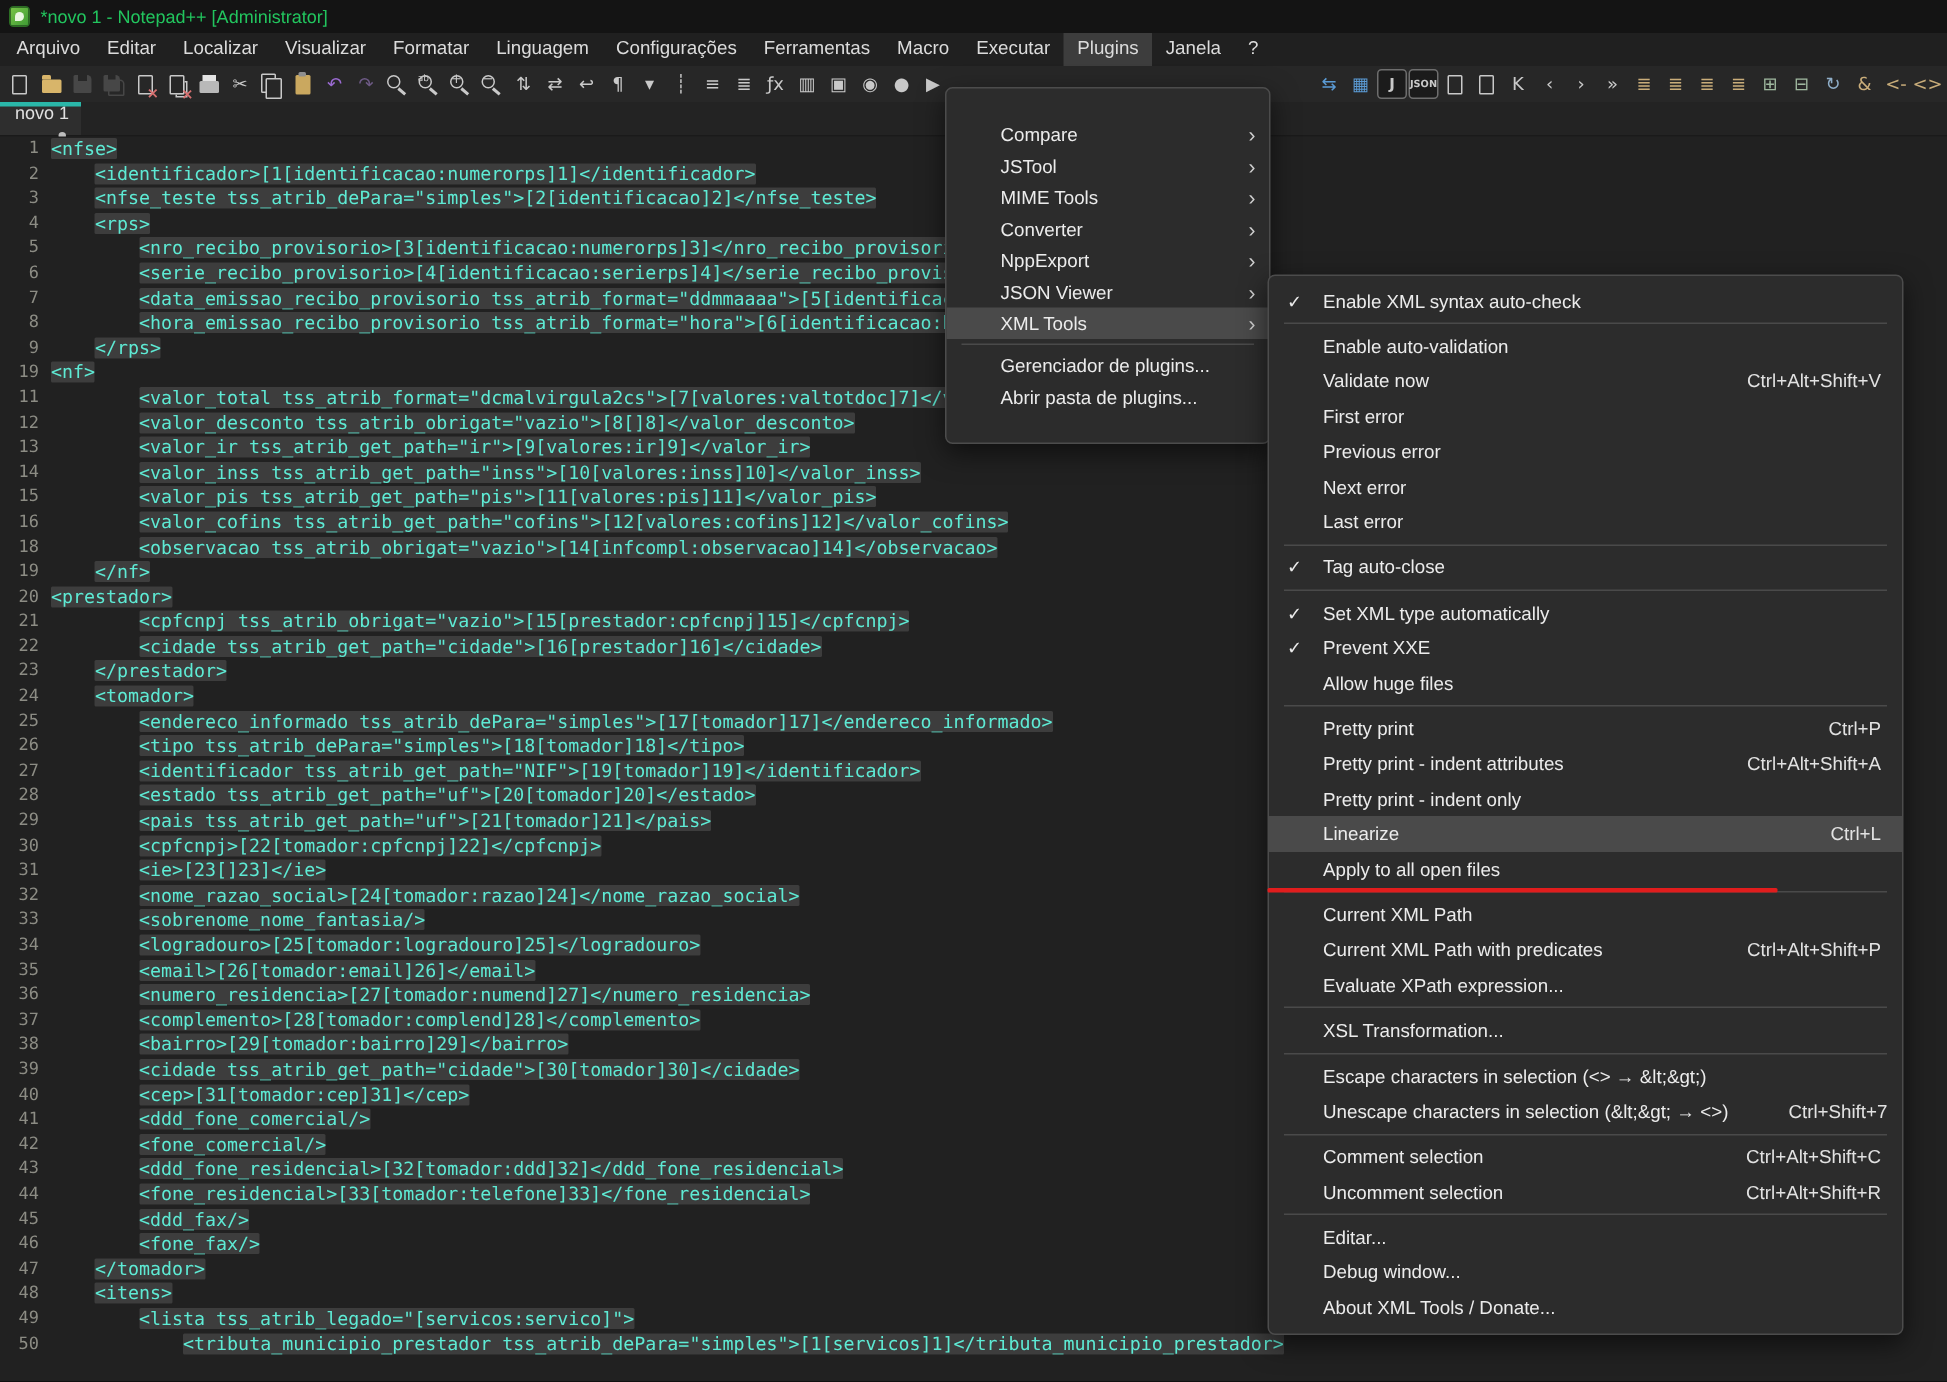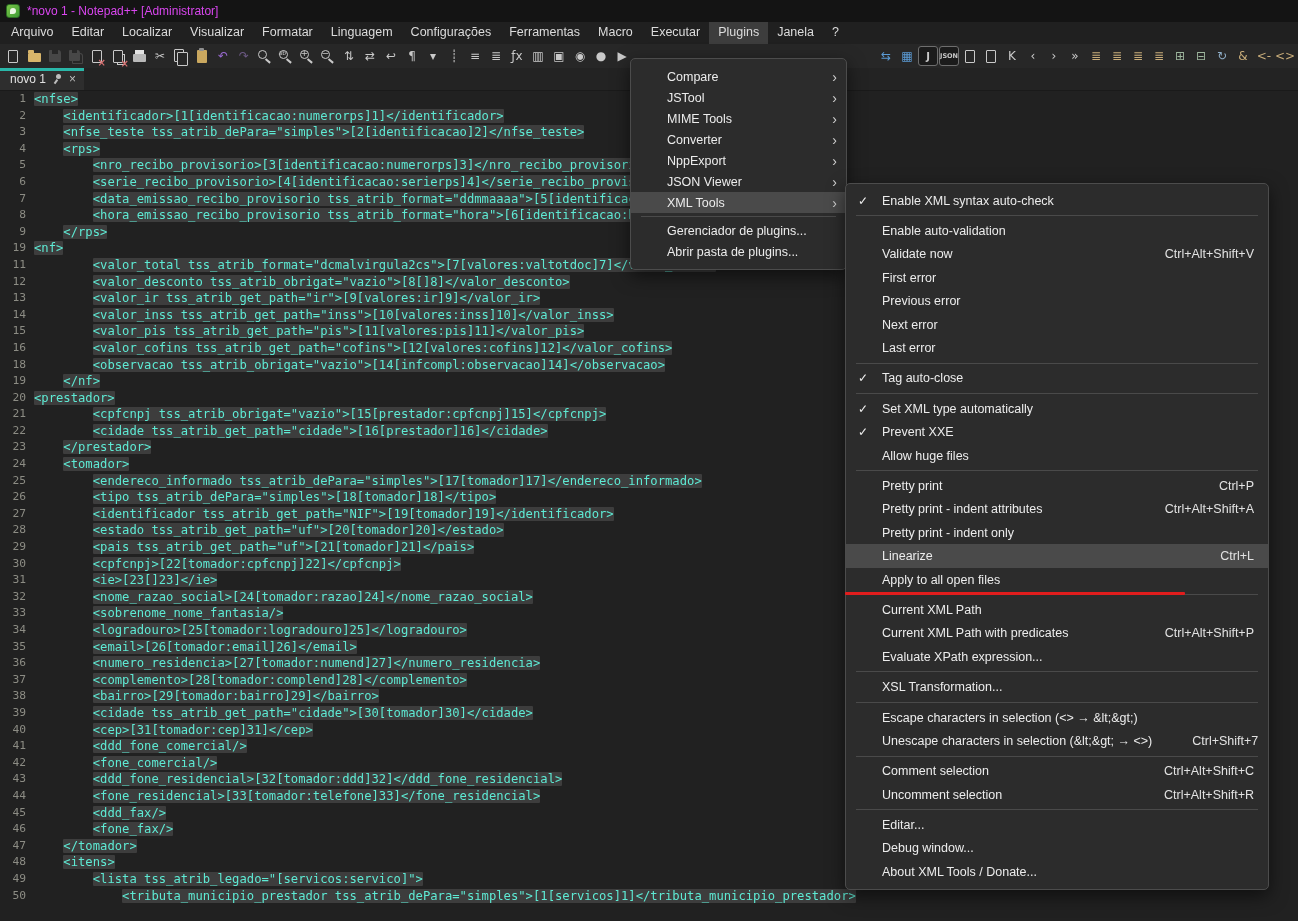--- a/index.html
+++ b/index.html
@@ -15,21 +15,21 @@
   }
   .npp-icon{
     width:14px; height:14px; border-radius:3px;
     background:linear-gradient(135deg,#79c447,#3e9b34);
     border:1px solid #2c6e24; position:relative; flex:0 0 auto;
   }
   .npp-icon::after{
     content:""; position:absolute; left:3px; top:3px; width:6px; height:6px;
     border-radius:50% 50% 50% 0; background:#eaf6e2;
   }
-  .title-text{ font-size:12px; color:#d946ef; white-space:nowrap; }
+  .title-text{ font-size:12px; color:#22c55e; white-space:nowrap; }
   
   .menubar{
     position:absolute; left:0; top:22px; width:100%; height:22px;
     background:#202020; display:flex; align-items:stretch; padding-left:2px;
     font-size:12.5px; color:#dcdcdc;
   }
   .menubar .mitem{ padding:3px 9px 0 9px; cursor:default; }
   .menubar .mitem.active{ background:#3d3d3d; }
   
   .toolbar{
@@ -71,22 +71,22 @@
   .s-mag::after{ content:""; position:absolute; width:6px; height:1.5px; background:#c9c9c9; right:-5px; bottom:-3px; transform:rotate(40deg); }
   .s-mag.plus::before{ content:"+"; position:absolute; top:-3px; left:0px; font-size:9px; color:#c9c9c9; }
   .s-mag.minus::before{ content:"\2212"; position:absolute; top:-3px; left:0px; font-size:9px; color:#c9c9c9; }
   .s-mag.r::before{ content:"ab"; position:absolute; top:-2px; left:-1px; font-size:6px; color:#c9c9c9; }
   
   .tabbar{
     position:absolute; left:0; top:68px; width:100%; height:23px;
     background:#232323; display:flex; align-items:stretch; border-bottom:1px solid #1a1a1a;
   }
   .tab{
-    display:flex; align-items:center; gap:6px; padding:0 8px 0 10px;
-    background:#2e2e2e; font-size:12px; color:#e0e0e0; position:relative;
+    display:flex; align-items:flex-end; gap:6px; padding:0 8px 0 10px;
+    background:#2e2e2e; font-size:12px; color:#e0e0e0; position:relative;flex-direction:column;
   }
   .tab.active::before{
     content:""; position:absolute; left:0; top:0; width:100%; height:3px; background:var(--accent,#2ab7a9);
   }
   .tab .pin{ position:relative; width:11px; height:11px; display:inline-block; }
   .tab .pin::before{ content:""; position:absolute; left:4px; top:0px; width:5px; height:5px; border-radius:50%; background:#bdbdbd; }
   .tab .pin::after{ content:""; position:absolute; left:3px; top:5px; width:1.5px; height:5px; background:#bdbdbd; transform:rotate(35deg); }
   .tab .tclose{ color:#bdbdbd; font-size:12px; line-height:1; }
   
   .editor{
@@ -97,21 +97,21 @@
   .line{ height:16.6px; line-height:16.6px; white-space:pre; display:flex; }
   .ln{
     flex:0 0 34px; text-align:right; padding-right:8px; color:#8c8c84;
     font-size:11.3px; user-select:none;
   }
   .code{ white-space:pre; color:#5eead4; }
   .code .run{ background:#3d3d3d; border-radius:1px; }
   
   .menu{
     position:absolute; background:#2c2c2c; border:1px solid #4c4c4c; border-radius:5px;
-    box-shadow:0 6px 18px rgba(0,0,0,.55); padding:7px 0; z-index:50;
+    box-shadow:0 6px 18px rgba(0,0,0,.55); padding:20px 0; z-index:50;
     font-size:12.5px; color:#ececec;
   }
   .menu .item{
     position:relative; display:flex; align-items:center; padding:0 14px 0 36px; cursor:default;
   }
   .menu .item .lbl{ flex:1; white-space:nowrap; }
   .menu .item .sc{ margin-left:40px; white-space:nowrap; color:#e2e2e2; }
   .menu .item .chk{
     position:absolute; left:12px; top:50%; transform:translateY(-50%);
     font-size:12px; color:#ececec;

